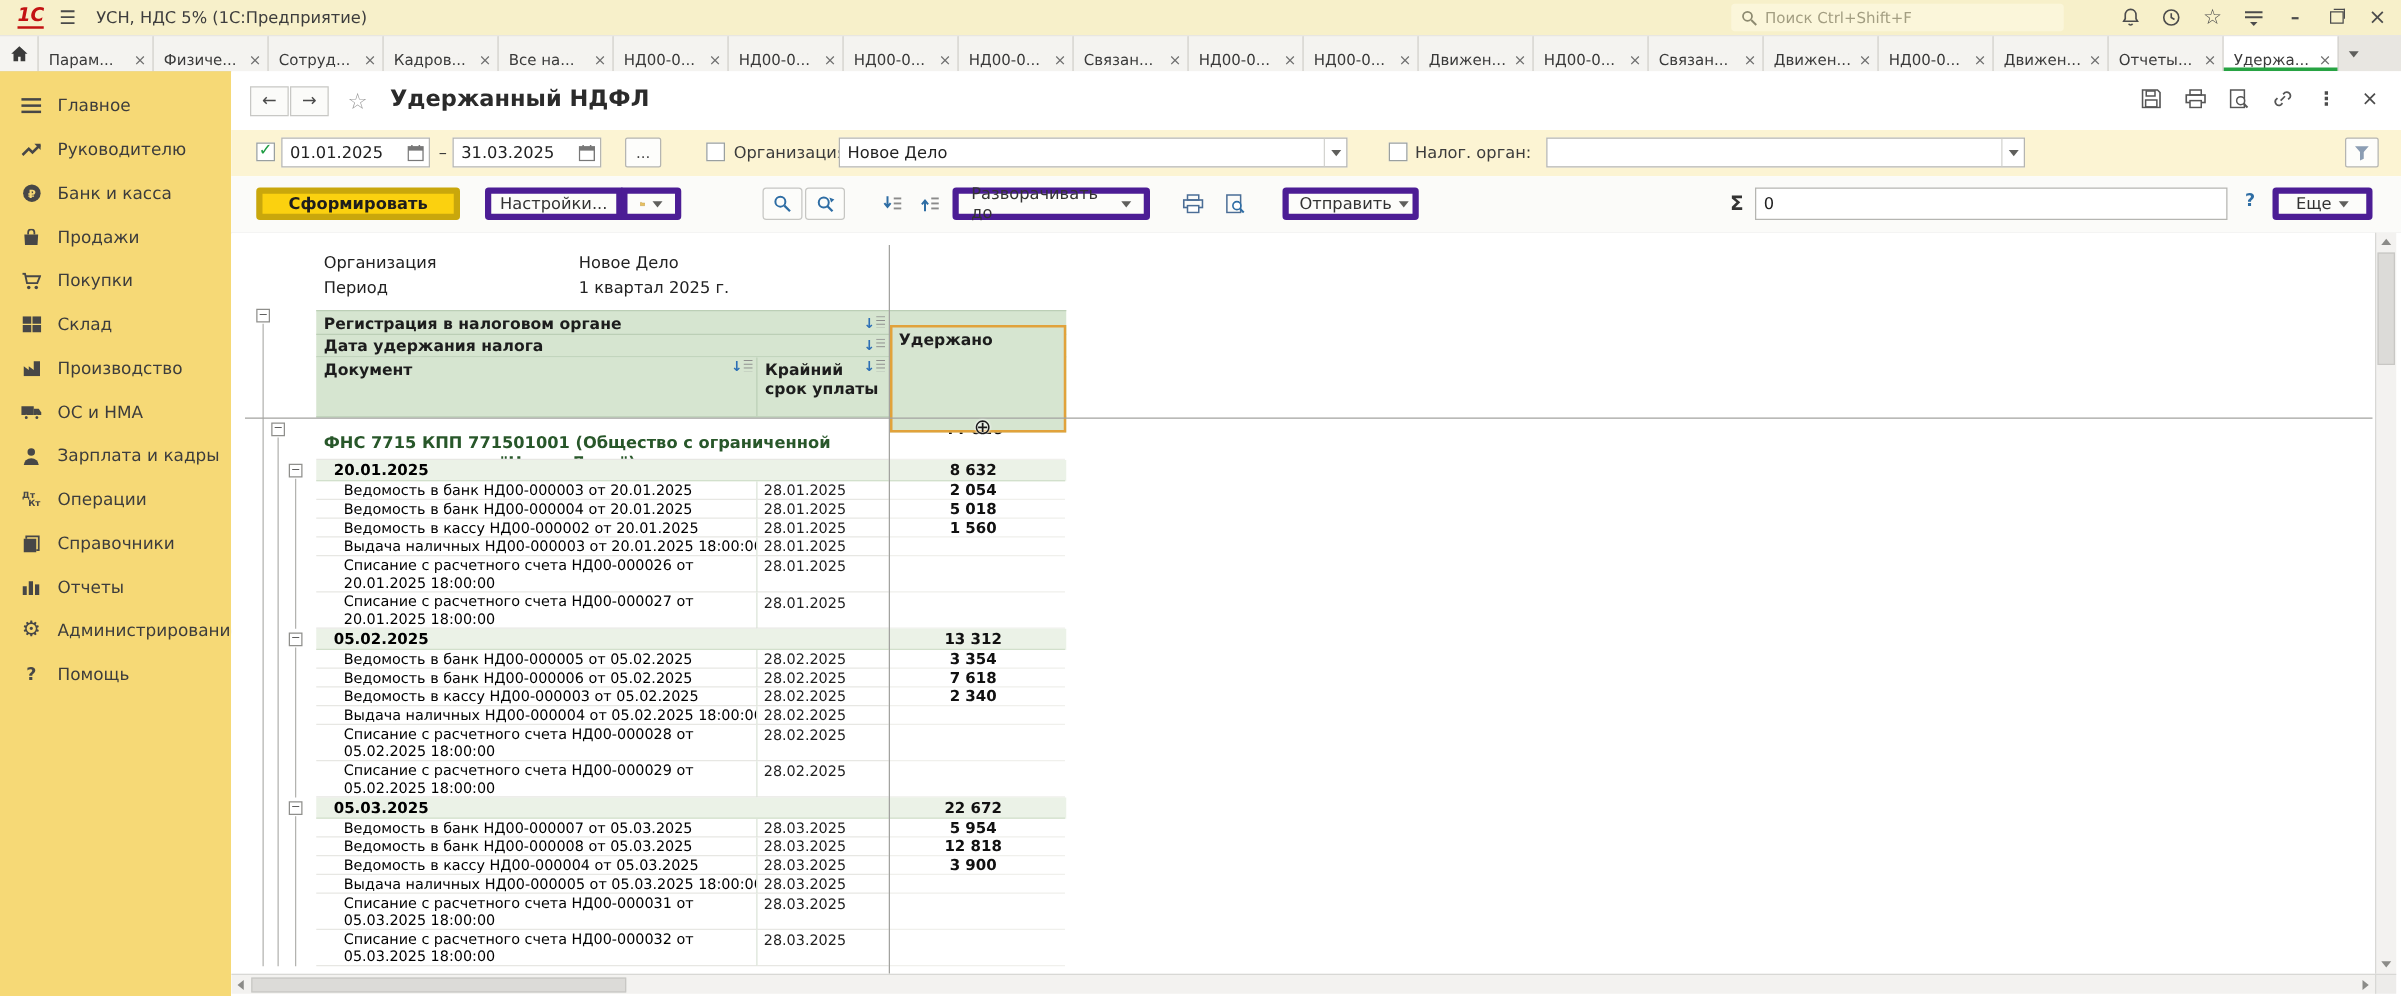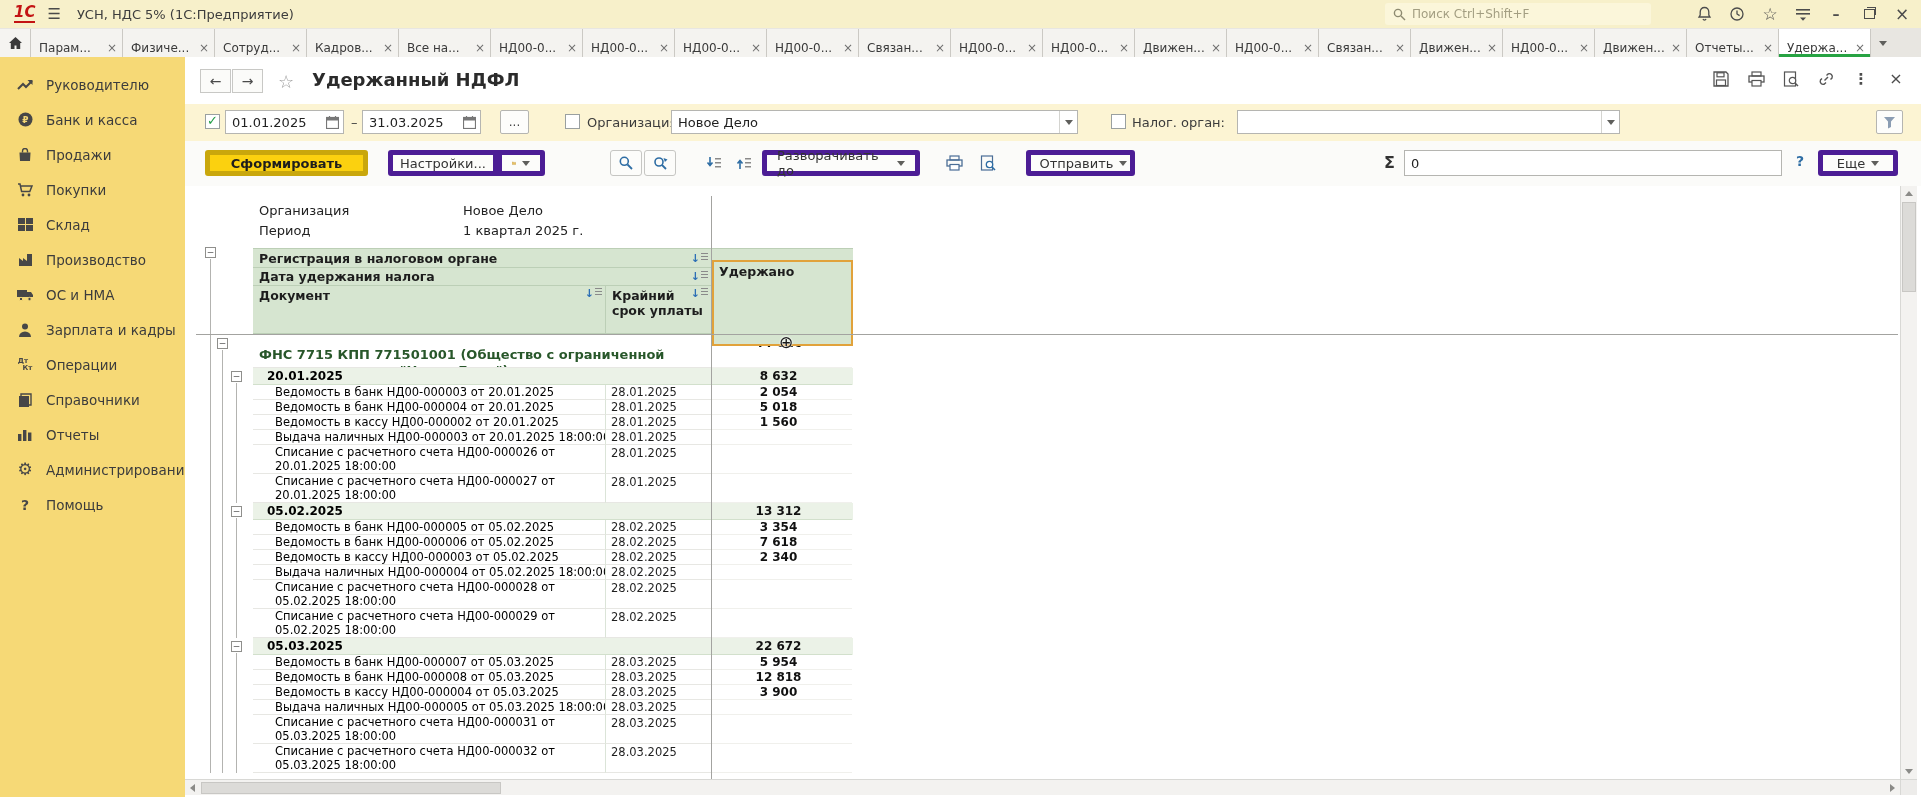--- a/index.html
+++ b/index.html
@@ -294,20 +294,30 @@
       </div>
     </div>
   <div class="tab-overflow">
       <span class="caret"></span>
     </div>
 </div>
 
 <div class="sidebar">
   <div class="side-item">
     <span class="side-icon">
+        <svg width="16" height="13" viewBox="0 0 16 13">
+          <rect y="0.5" width="16" height="2" fill="#474747"></rect>
+          <rect y="5.5" width="16" height="2" fill="#474747"></rect>
+          <rect y="10.5" width="16" height="2" fill="#474747"></rect>
+        </svg>
+      </span>
+    <span class="side-label">Главное</span>
+  </div>
+  <div class="side-item">
+    <span class="side-icon">
         <svg width="17" height="13" viewBox="0 0 17 13">
           <path d="M1 11 6 6l3 3 6-6" fill="none" stroke="#474747" stroke-width="2"></path>
           <path d="M10.5 2h5v5z" fill="#474747"></path>
         </svg>
       </span>
     <span class="side-label">Руководителю</span>
   </div>
   <div class="side-item">
     <span class="side-icon">
         <svg width="15" height="15" viewBox="0 0 15 15">

